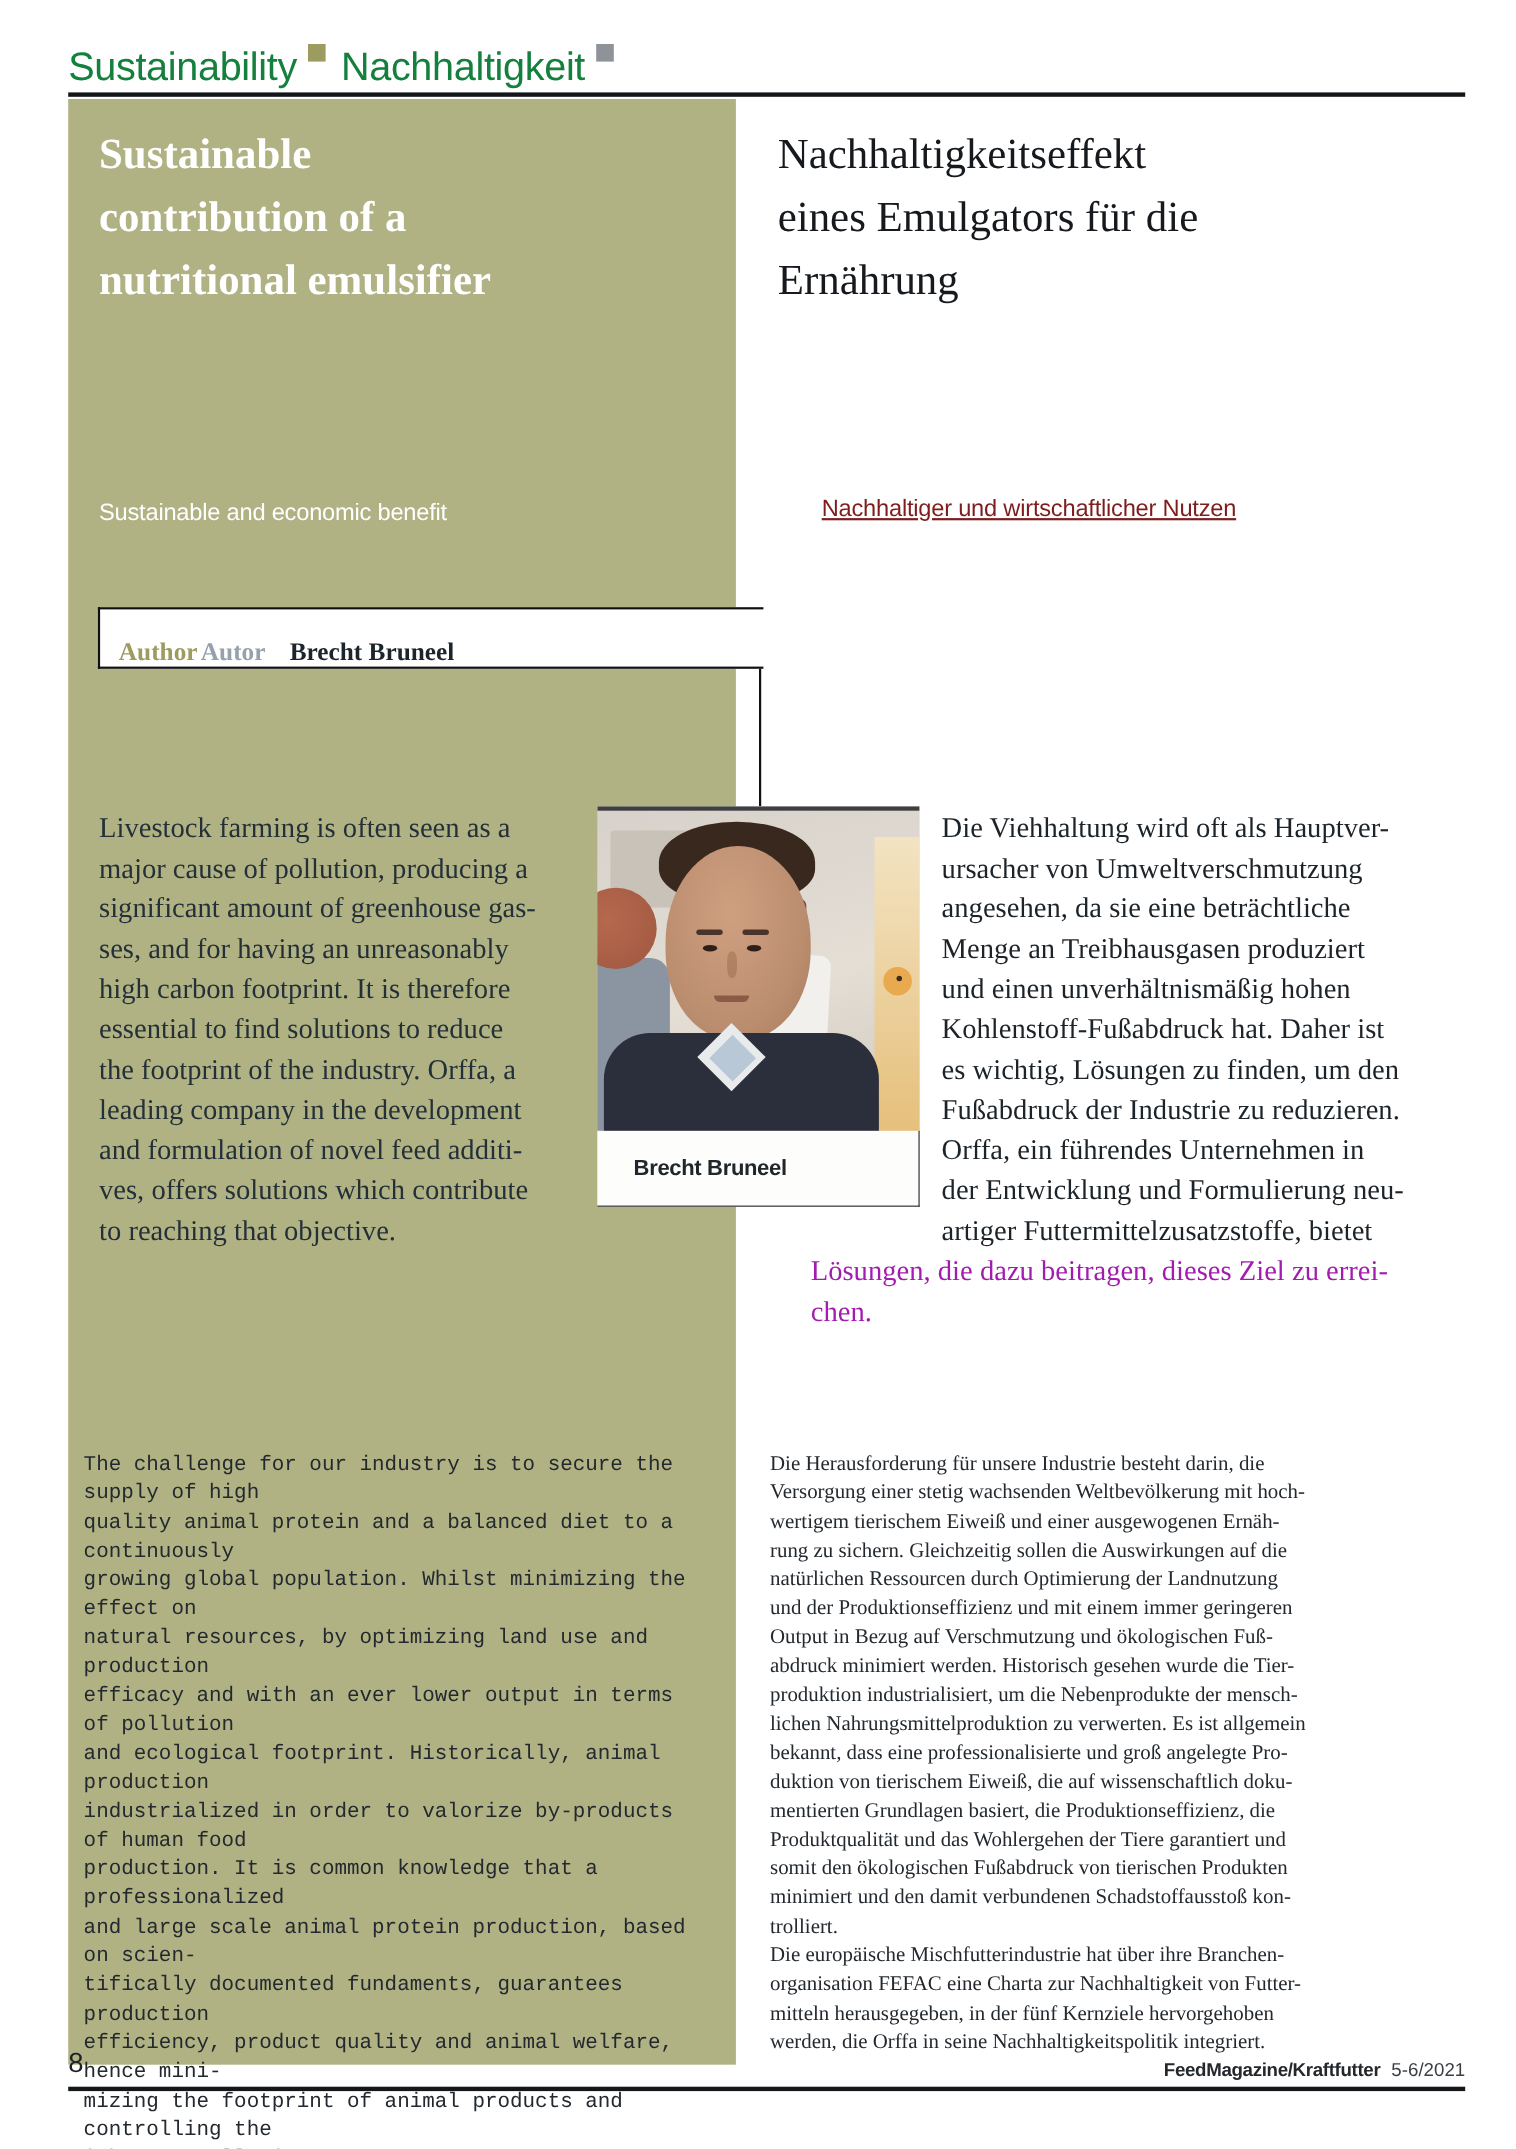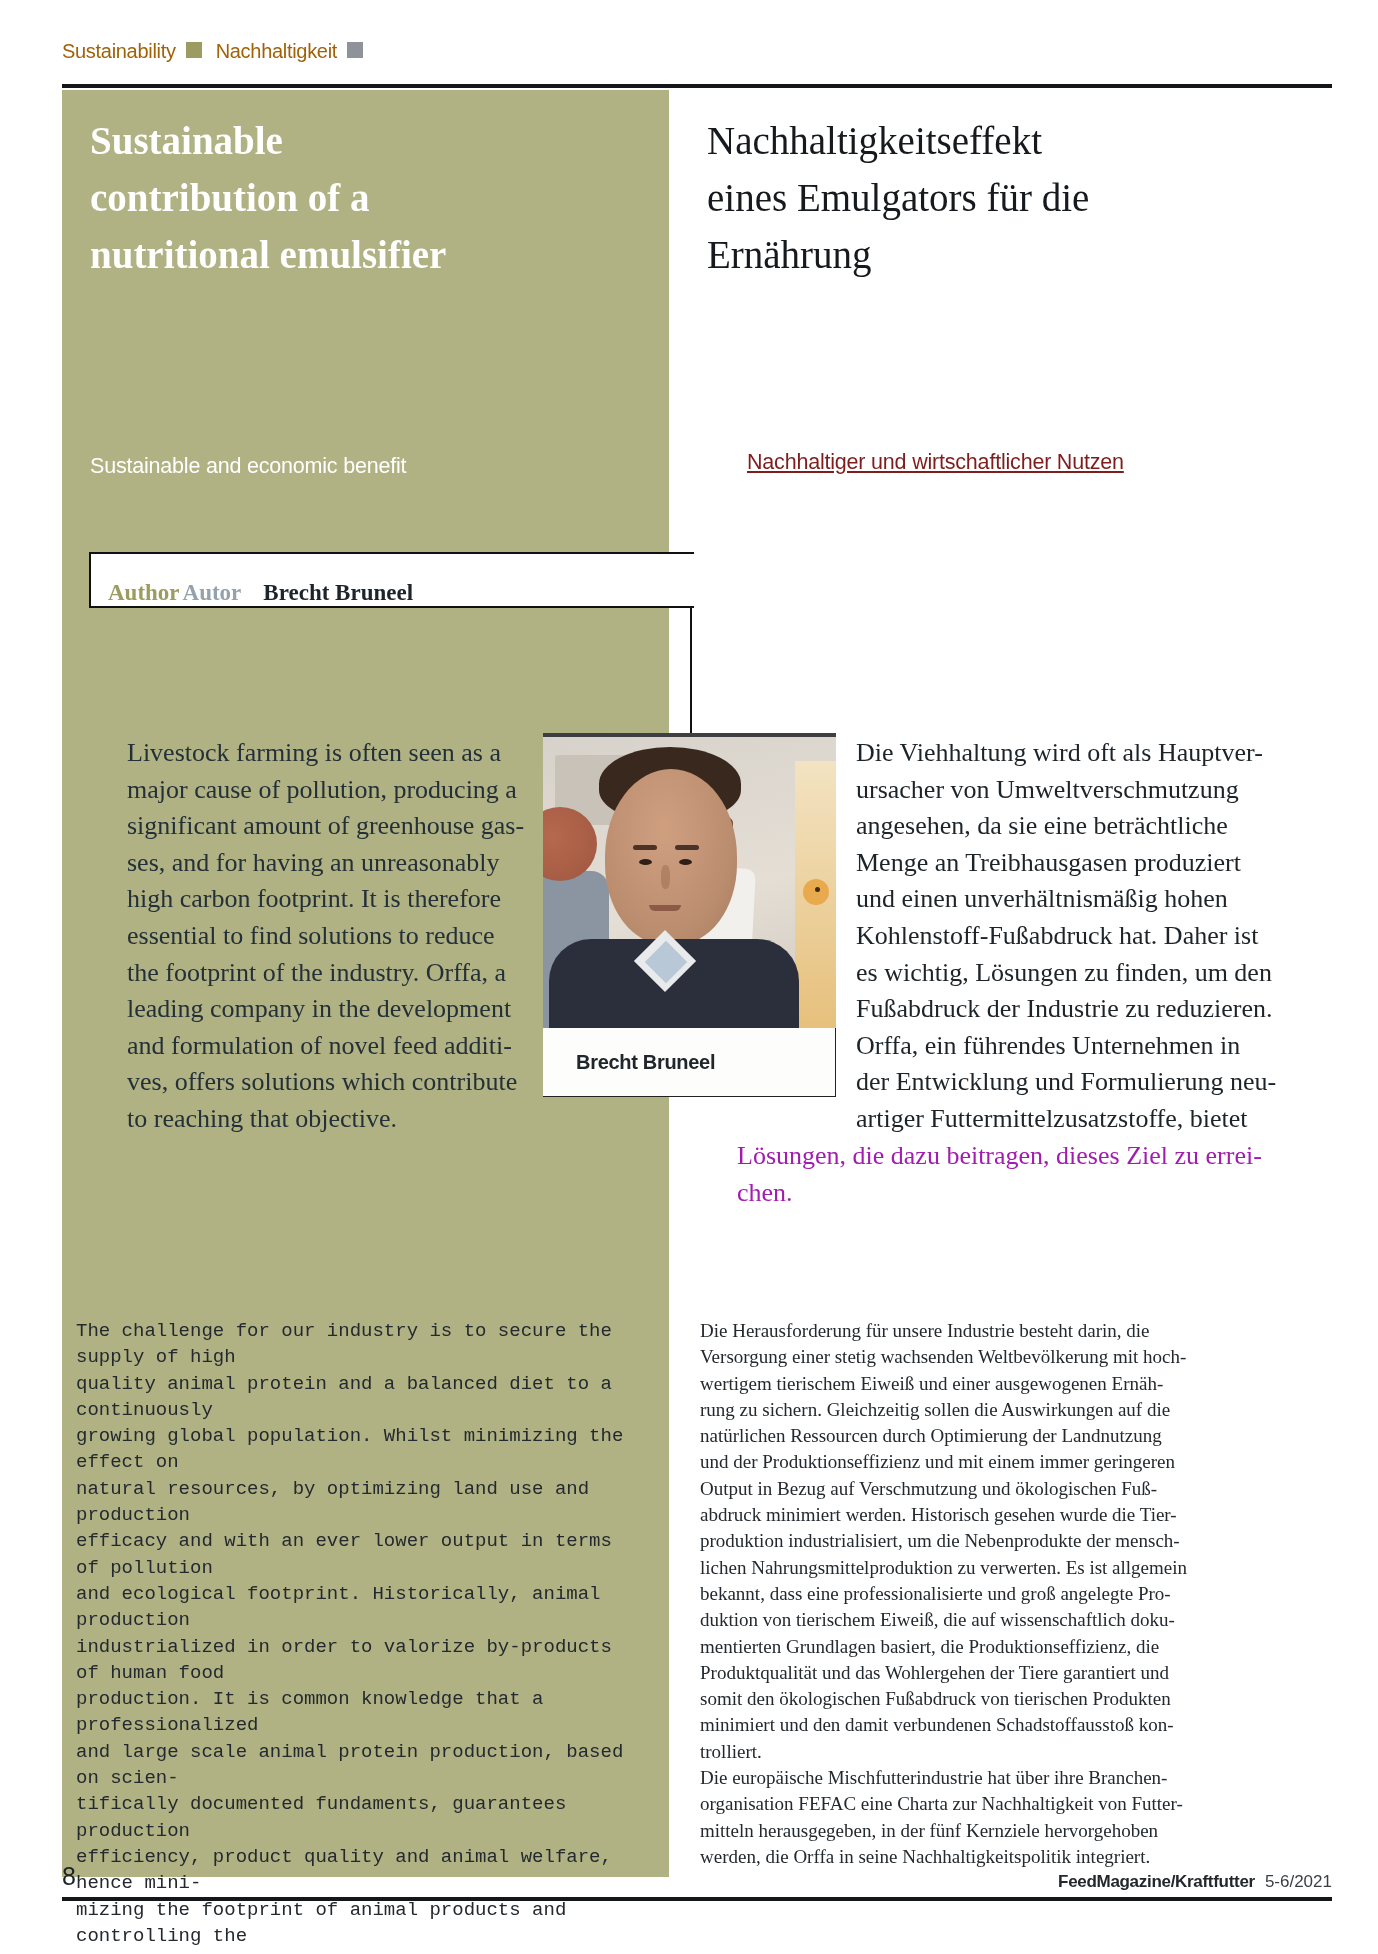--- a/index.html
+++ b/index.html
@@ -16,22 +16,22 @@
     background:#ffffff;
     font-family:"Liberation Sans",sans-serif;
     overflow:hidden;
   }
   .abs{position:absolute;}
   .prelines{white-space:pre-line;}
 
   
   .kicker{
     left:62px;top:40px;
-    display:flex;align-items:center;
-    font-size:20px;color:#a16207;letter-spacing:-0.3px;
+    display:flex;align-items:flex-start;
+    font-size:36px;color:#15803d;letter-spacing:-0.3px;
   }
   .kicker .sq{width:16px;height:16px;margin:0 14px 4px 10px;display:inline-block;}
   .sq-olive{background:var(--accent-olive);}
   .sq-gray{background:#8d9399;}
   .rule{background:#14171a;}
   .top-rule{left:62px;top:84px;width:1270px;height:4px;}
 
   
   .green-panel{left:62px;top:90px;width:607px;height:1787px;background:var(--panel-green);}
 
@@ -59,21 +59,21 @@
     font-family:"Liberation Serif",serif;font-style:italic;
     font-size:19.5px;color:#20262c;
   }
   .vline{left:690px;top:608px;width:2px;height:125px;background:#111111;}
 
   
   .intro{
     font-family:"Liberation Serif",serif;
     font-size:26px;line-height:36.6px;color:#243038;
   }
-  .intro-en{left:90px;top:735px;width:472px;margin-left:37px;}
+  .intro-en{left:90px;top:735px;width:472px;}
   .intro-de-beside{left:856px;top:735px;width:500px;color:#1d2429;}
   .intro-de-below{left:737px;top:1138px;width:625px;color:#a21caf;}
 
   
   .bodytext{
     font-family:"Liberation Serif",serif;
     font-size:19px;line-height:26.3px;color:#23292e;
   }
   .body-en{left:76px;top:1318px;width:560px;font-family:Liberation Mono, monospace;}
   .body-de{left:700px;top:1318px;width:650px;}

